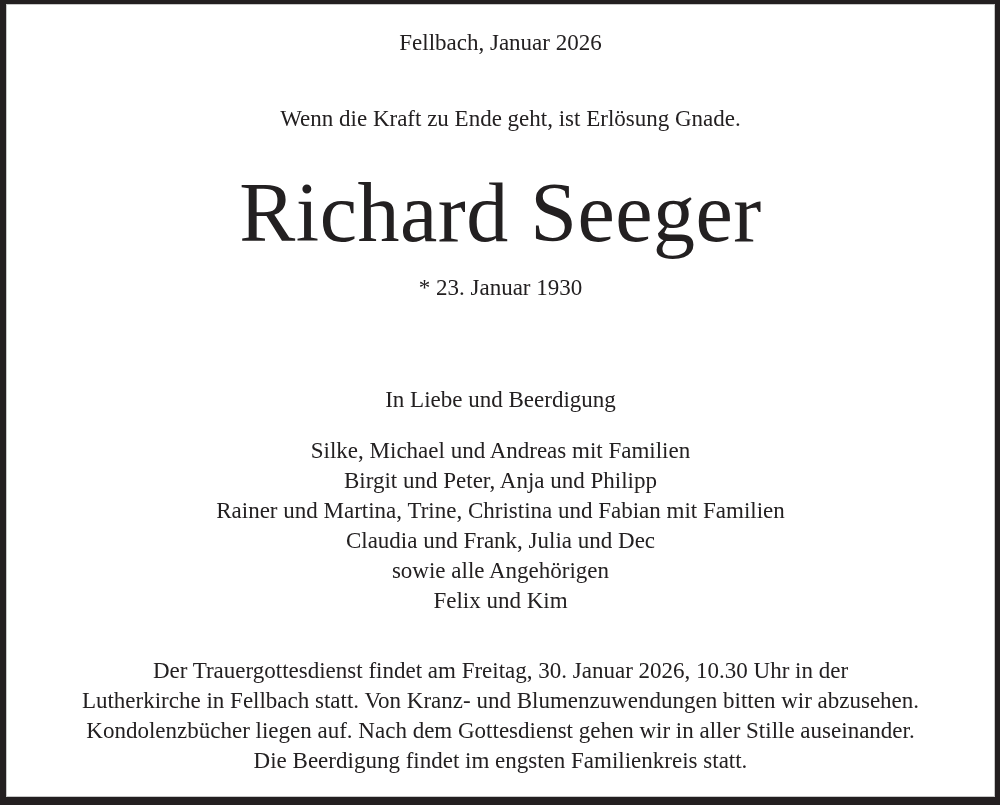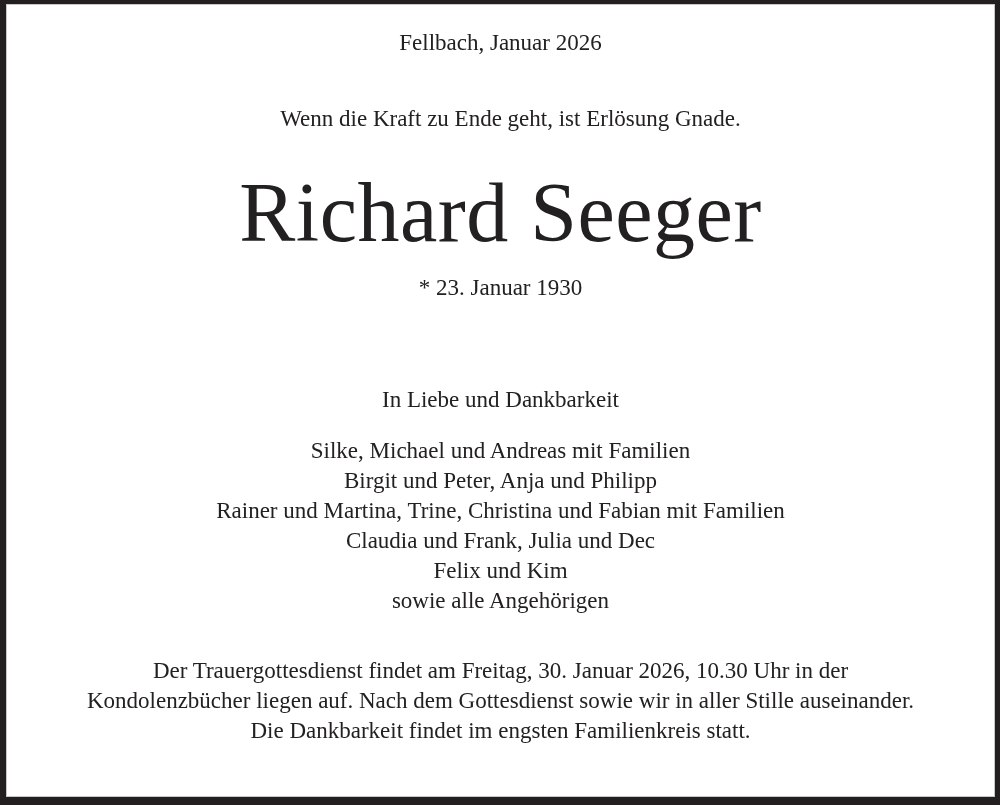--- a/index.html
+++ b/index.html
@@ -87,30 +87,31 @@
   <div class="dateline">Fellbach, Januar 2026</div>
 
   <div class="epigraph">Wenn die Kraft zu Ende geht, ist Erlösung Gnade.</div>
 
   <h1 class="deceased-name">Richard Seeger</h1>
 
   <div class="dates-row">
     <span>* 23. Januar 1930</span>
   </div>
 
-  <div class="tribute">In Liebe und Dankbarkeit</div>
+  <div class="tribute">In Liebe und Beerdigung</div>
 
   <div class="mourners">
     <div class="mourner-line">Silke, Michael und Andreas mit Familien</div>
     <div class="mourner-line">Birgit und Peter, Anja und Philipp</div>
     <div class="mourner-line">Rainer und Martina, Trine, Christina und Fabian mit Familien</div>
     <div class="mourner-line">Claudia und Frank, Julia und Dec</div>
+    <div class="mourner-line">sowie alle Angehörigen</div>
     <div class="mourner-line">Felix und Kim</div>
-    <div class="mourner-line">sowie alle Angehörigen</div>
   </div>
 
   <div class="service-notice">
     <div class="service-line">Der Trauergottesdienst findet am Freitag, 30. Januar 2026, 10.30 Uhr in der</div>
-    <div class="service-line">Kondolenzbücher liegen auf. Nach dem Gottesdienst sowie wir in aller Stille auseinander.</div>
-    <div class="service-line">Die Dankbarkeit findet im engsten Familienkreis statt.</div>
+    <div class="service-line">Lutherkirche in Fellbach statt. Von Kranz- und Blumenzuwendungen bitten wir abzusehen.</div>
+    <div class="service-line">Kondolenzbücher liegen auf. Nach dem Gottesdienst gehen wir in aller Stille auseinander.</div>
+    <div class="service-line">Die Beerdigung findet im engsten Familienkreis statt.</div>
   </div>
 
 </div>
 
 </body></html>

